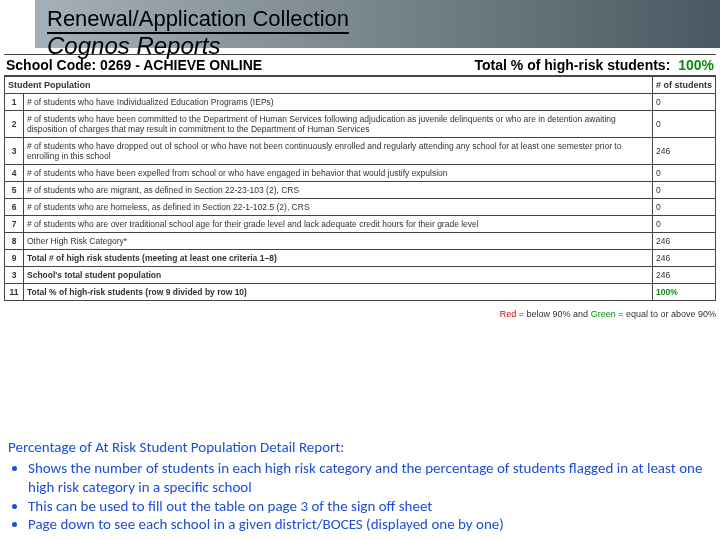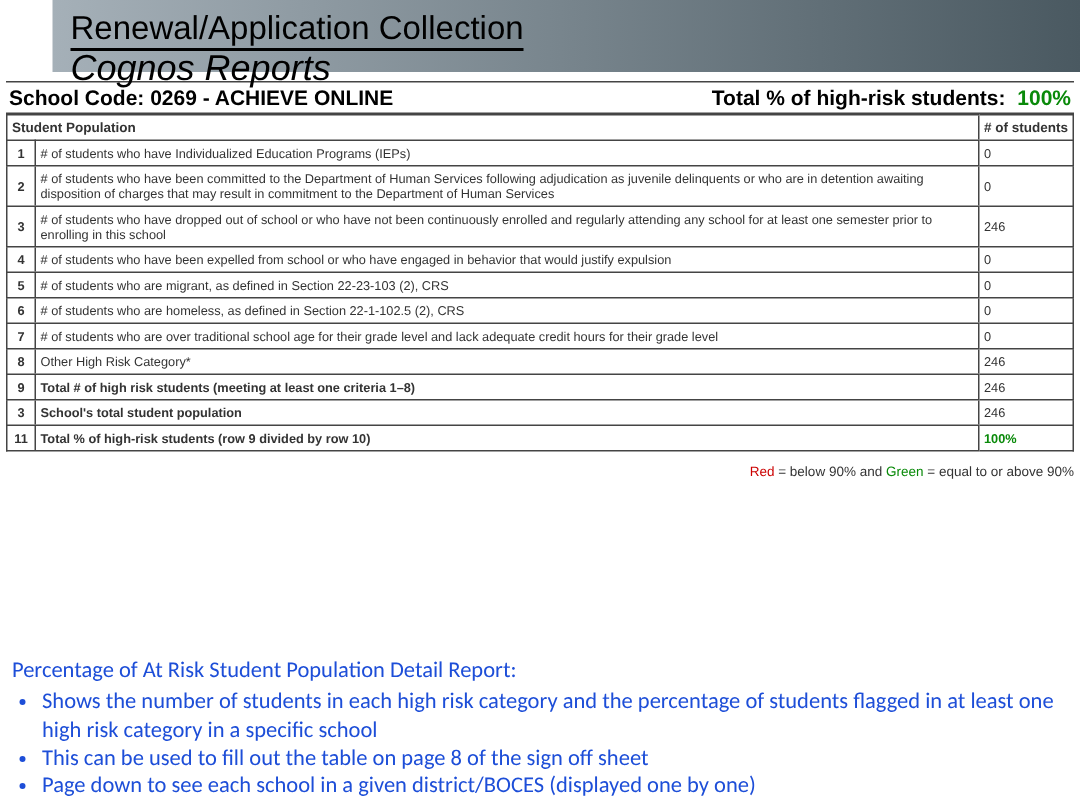--- a/index.html
+++ b/index.html
@@ -192,16 +192,16 @@
     <span>= below 90% and</span>
     <span class="green-t">Green</span>
     <span>= equal to or above 90%</span>
   </div>
 </div>
 
 <div class="bottom-text">
   <div class="title">Percentage of At Risk Student Population Detail Report:</div>
   <ul>
     <li>Shows the number of students in each high risk category and the percentage of students flagged in at least one high risk category in a specific school</li>
-    <li>This can be used to fill out the table on page 8 of the sign off sheet</li>
+    <li>This can be used to fill out the table on page 3 of the sign off sheet</li>
     <li>Page down to see each school in a given district/BOCES (displayed one by one)</li>
   </ul>
 </div>
 
 </body></html>

